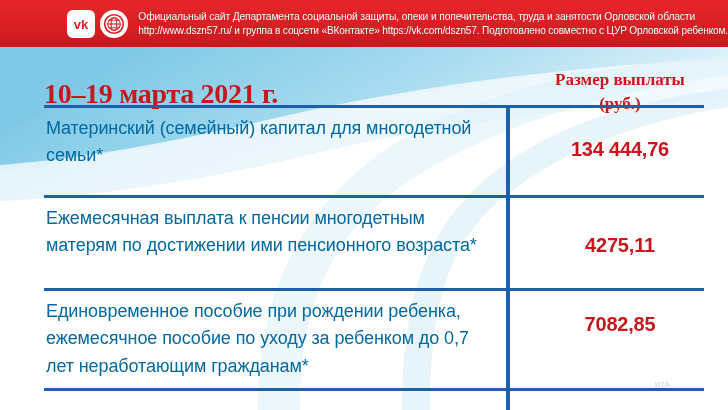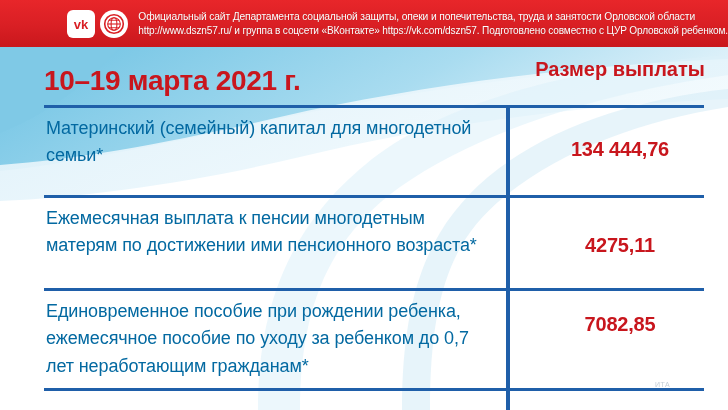--- a/index.html
+++ b/index.html
@@ -97,23 +97,24 @@
     left: 0;
     top: 47px;
     width: 728px;
     height: 363px;
     z-index: 10;
   }
 
   .title-row {
     position: absolute;
     left: 0;
-    top: 0;
+    top: 13px;
     width: 580px;
     height: 58px;
+    font-family: Liberation Serif, serif;
   }
 
   .date-title {
     position: absolute;
     left: 44px;
     top: 18px;
     font-size: 28px;
     font-weight: bold;
     color: #c8161d;
     letter-spacing: -0.3px;
@@ -121,21 +122,21 @@
   }
 
   .amount-head {
     position: absolute;
     left: 512px;
     top: 8px;
     width: 216px;
     text-align: center;
     color: #c8161d;
     font-weight: bold;
-    font-size: 20px;
+    font-size: 17px;
     line-height: 1.42;
   }
 
   
   .v-divider {
     position: absolute;
     left: 506px;
     top: 58px;
     width: 4px;
     height: 305px;
@@ -251,20 +252,21 @@
       <div class="header-line line2">http://www.dszn57.ru/ и группа в соцсети «ВКонтакте» https://vk.com/dszn57. Подготовлено совместно с ЦУР Орловской ребенком.</div>
     </div>
   </div>
 
   <div class="content">
 
     <div class="title-row">
       <div class="date-title">10–19 марта 2021 г.</div>
       <div class="amount-head">
         <div>Размер выплаты</div>
+        <div>(руб.)</div>
       </div>
     </div>
 
     <div class="v-divider"></div>
 
     <div class="h-divider" style="top:58px;"></div>
     <div class="h-divider" style="top:148px;"></div>
     <div class="h-divider" style="top:241px;"></div>
     <div class="h-divider" style="top:341px;"></div>
 

